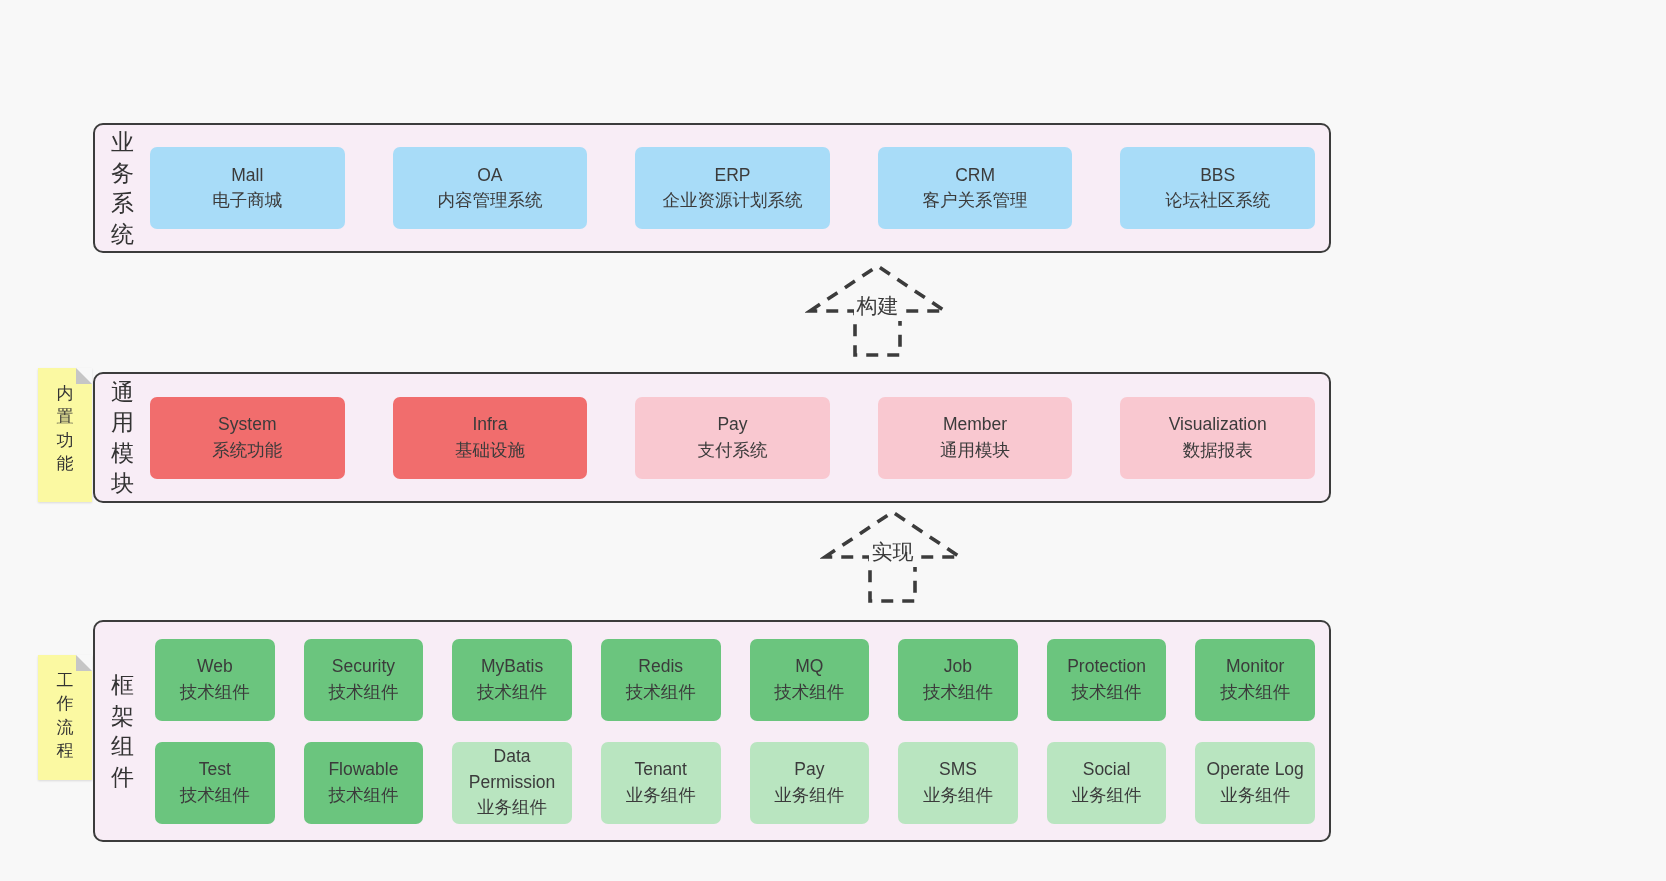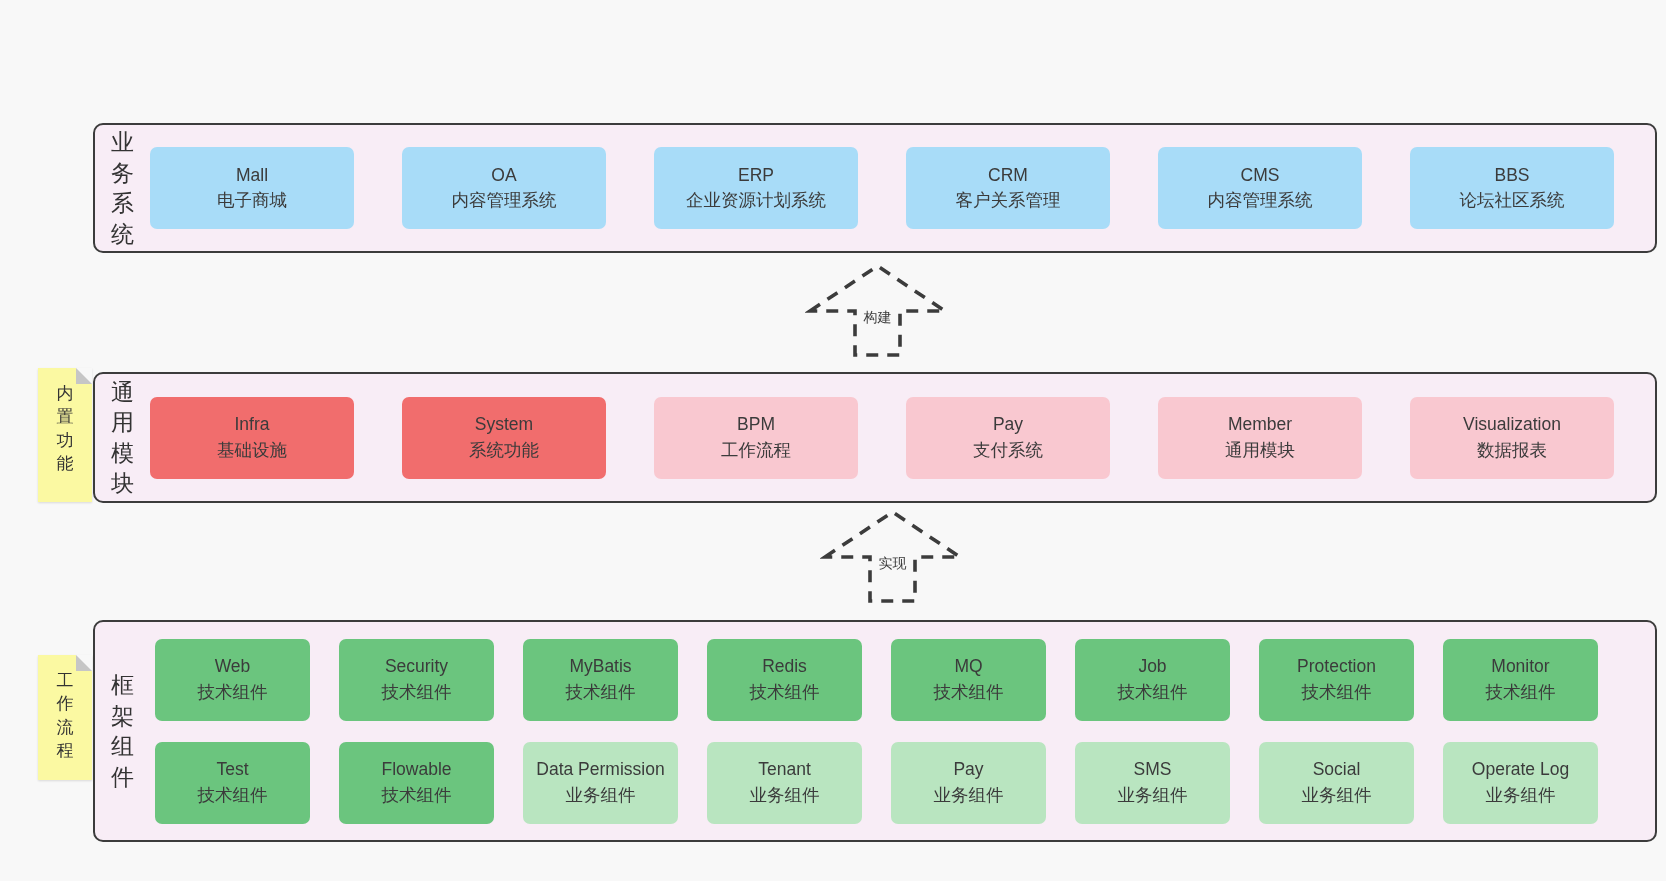--- a/index.html
+++ b/index.html
@@ -7,21 +7,21 @@
     width:1666px;height:881px;
     background:var(--c-page_bg,#f8f8f8);
     font-family:"Liberation Sans","DejaVu Sans",sans-serif;
     color:#3b3b3b;
     overflow:hidden;
   }
   .canvas{position:relative;width:1666px;height:881px;}
 
   
   .container{
-    position:absolute;left:93px;width:1564px;
+    position:absolute;left:93px;width:1238px;
     background:var(--c-container_bg,#f8edf6);
     border:2px solid var(--c-border,#3c3c3c);
     border-radius:10px;
     box-sizing:border-box;
   }
   #layer-0 .container{top:123px;height:130px;}
   #layer-1 .container{top:372px;height:131px;}
   #layer-2 .container{top:620px;height:222px;}
 
   
@@ -77,23 +77,23 @@
   
   .arrow{position:absolute;width:145px;height:96px;}
   #arrow-0{left:805px;top:262px;}
   #arrow-1{left:820px;top:508px;}
   .arrow svg{position:absolute;inset:0;width:100%;height:100%;}
   .arrow path{
     fill:none;stroke:var(--c-border,#3c3c3c);stroke-width:3.6;
     stroke-dasharray:12 9;
   }
   .arrow-label{
-    position:absolute;left:50%;top:46px;transform:translateX(-50%);
+    position:absolute;left:50%;top:29px;transform:translateX(-50%);
     background:var(--c-page_bg,#f8f8f8);
-    padding:1px 3px;font-size:14px;color:#3b3b3b;white-space:nowrap;
+    padding:1px 3px;font-size:21px;color:#3b3b3b;white-space:nowrap;
   }
 </style>
 </head>
 <body>
 
 <div class="canvas">
 
   <section class="layer" id="layer-0">
     <div class="container">
       <div class="side-label">业务系统</div>
@@ -107,24 +107,20 @@
               <div class="box-name">OA</div>
               <div class="box-desc">内容管理系统</div>
             </div>
             <div class="box v-blue">
               <div class="box-name">ERP</div>
               <div class="box-desc">企业资源计划系统</div>
             </div>
             <div class="box v-blue">
               <div class="box-name">CRM</div>
               <div class="box-desc">客户关系管理</div>
-            </div>
-            <div class="box v-blue">
-              <div class="box-name">CMS</div>
-              <div class="box-desc">内容管理系统</div>
             </div>
             <div class="box v-blue">
               <div class="box-name">BBS</div>
               <div class="box-desc">论坛社区系统</div>
             </div>
           </div>
       </div>
     </div>
   </section>
 
@@ -137,30 +133,26 @@
 
   <div class="sticky" id="sticky-1">
     <div class="vtext">内置功能</div>
   </div>
   <section class="layer" id="layer-1">
     <div class="container">
       <div class="side-label">通用模块</div>
       <div class="rows">
         <div class="box-row row-6">
             <div class="box v-red">
+              <div class="box-name">System</div>
+              <div class="box-desc">系统功能</div>
+            </div>
+            <div class="box v-red">
               <div class="box-name">Infra</div>
               <div class="box-desc">基础设施</div>
-            </div>
-            <div class="box v-red">
-              <div class="box-name">System</div>
-              <div class="box-desc">系统功能</div>
-            </div>
-            <div class="box v-pink">
-              <div class="box-name">BPM</div>
-              <div class="box-desc">工作流程</div>
             </div>
             <div class="box v-pink">
               <div class="box-name">Pay</div>
               <div class="box-desc">支付系统</div>
             </div>
             <div class="box v-pink">
               <div class="box-name">Member</div>
               <div class="box-desc">通用模块</div>
             </div>
             <div class="box v-pink">

